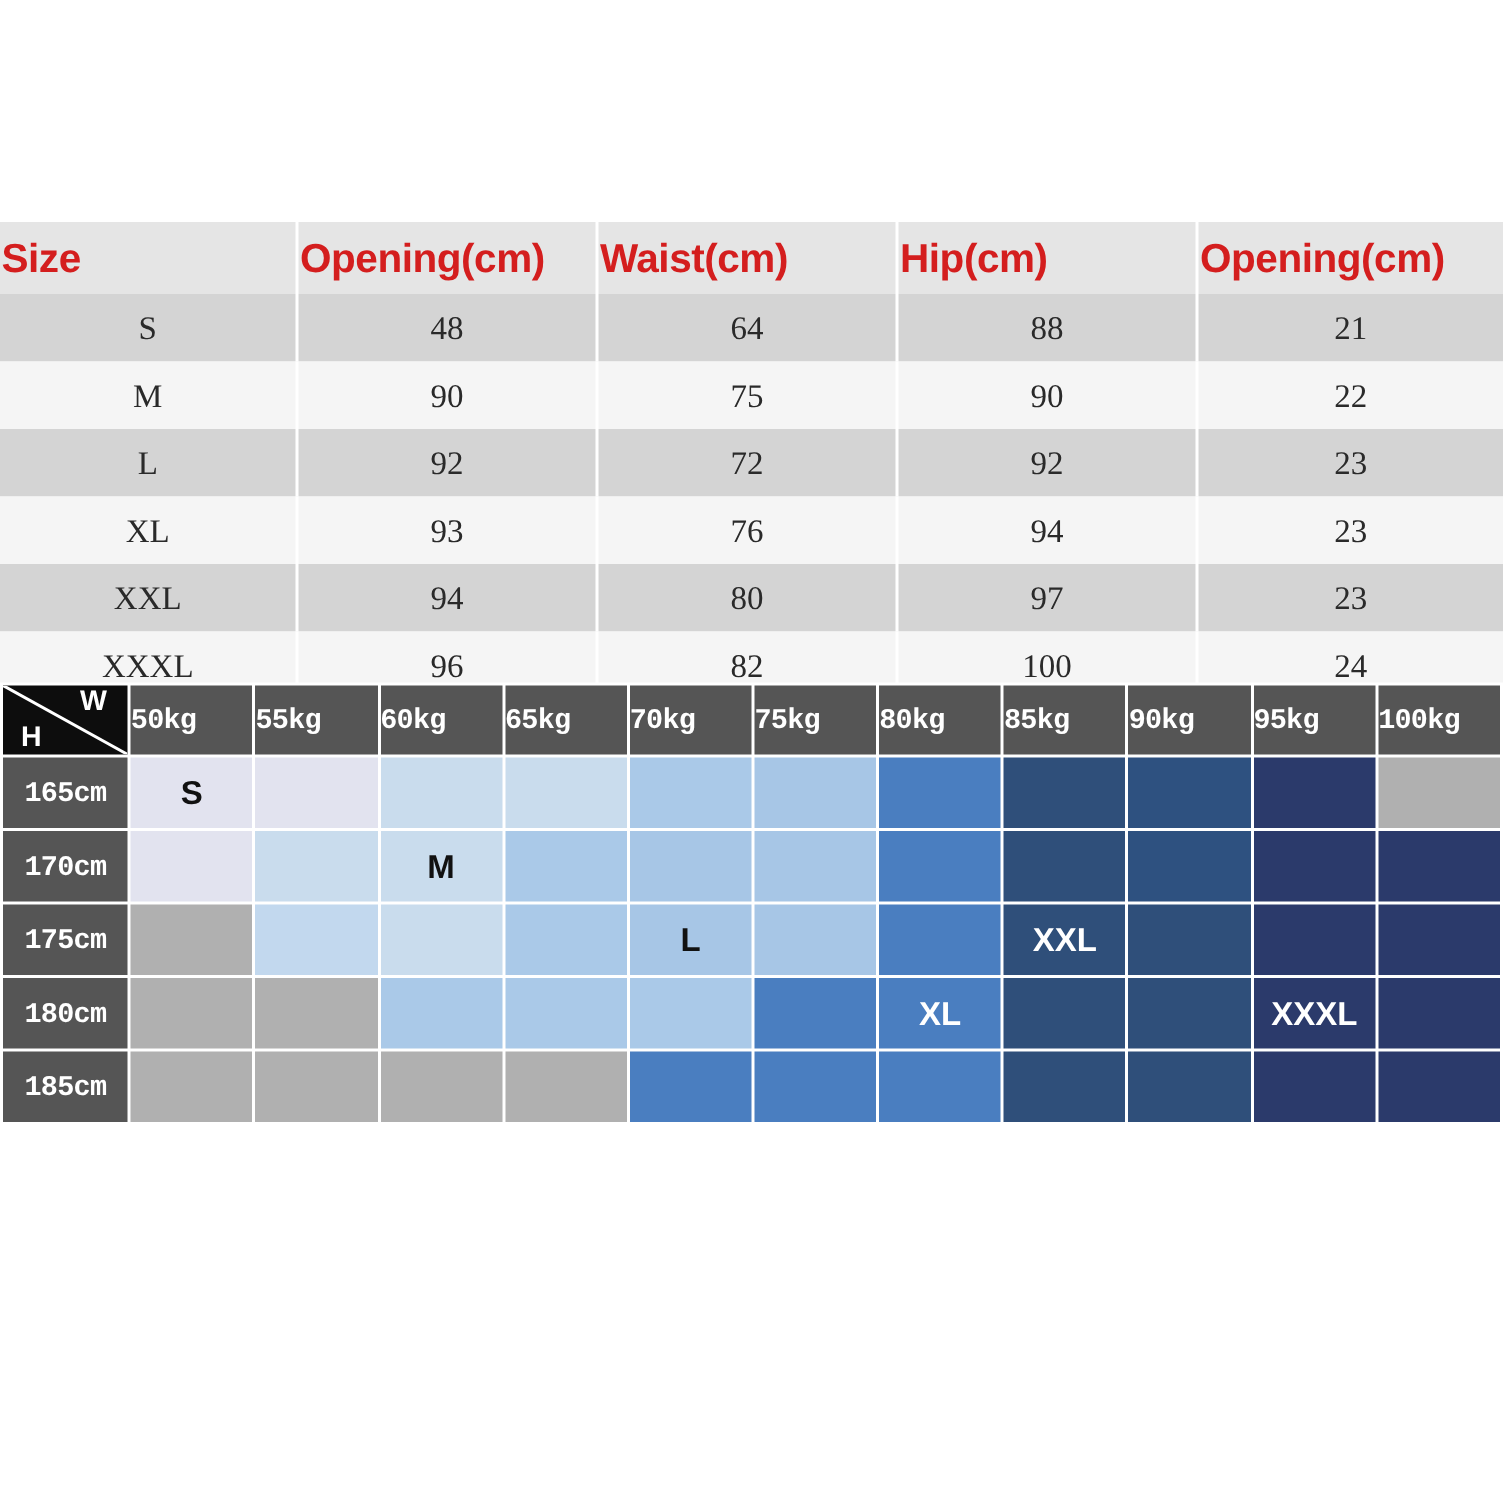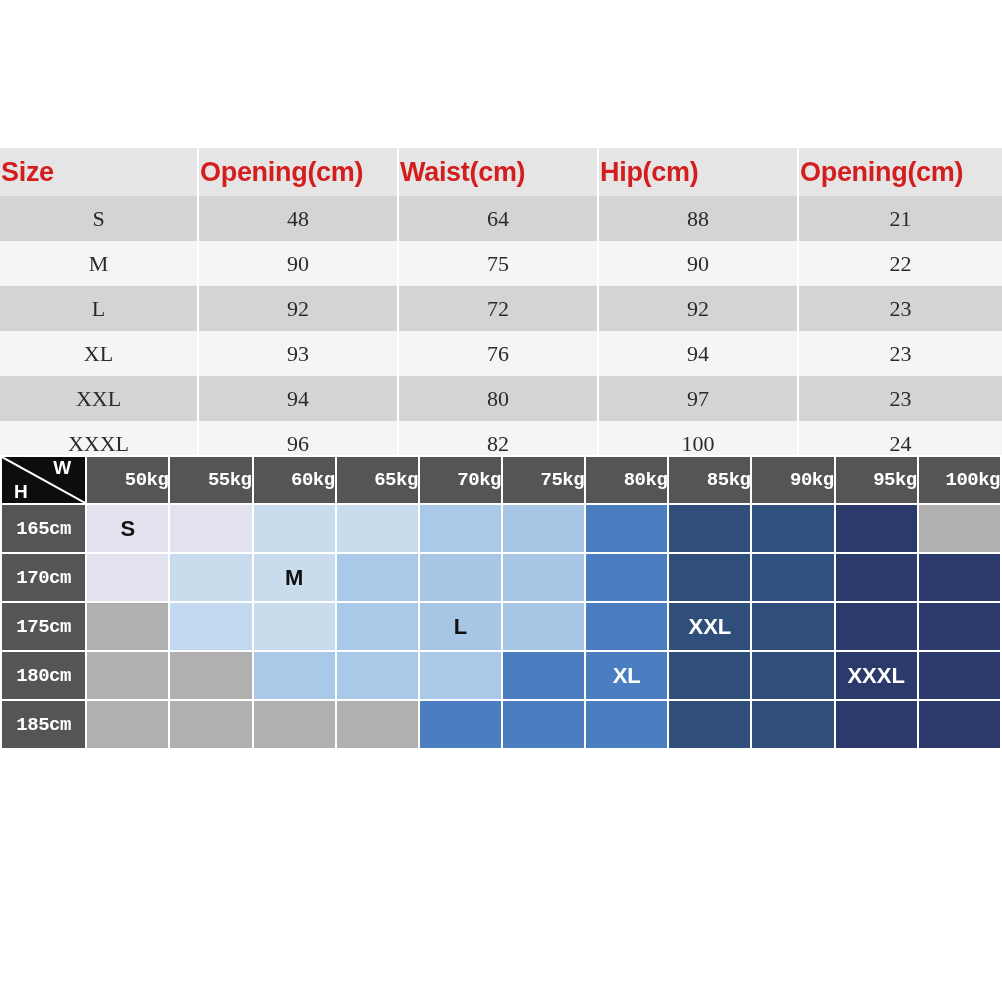--- a/index.html
+++ b/index.html
@@ -118,21 +118,21 @@
     line-height: 1;
     font-family: "Liberation Sans", sans-serif;
   }
 
   table.grid th.wcol {
     height: 46px;
     background: #555555;
     color: #ffffff;
     font-size: 19px;
     font-weight: bold;
-    text-align: right;
+    text-align: left;
     vertical-align: middle;
     font-family: "Liberation Mono", monospace;
     letter-spacing: -0.5px;
     padding: 0;
   }
 
   table.grid th.hrow {
     height: 47px;
     background: #555555;
     color: #ffffff;

